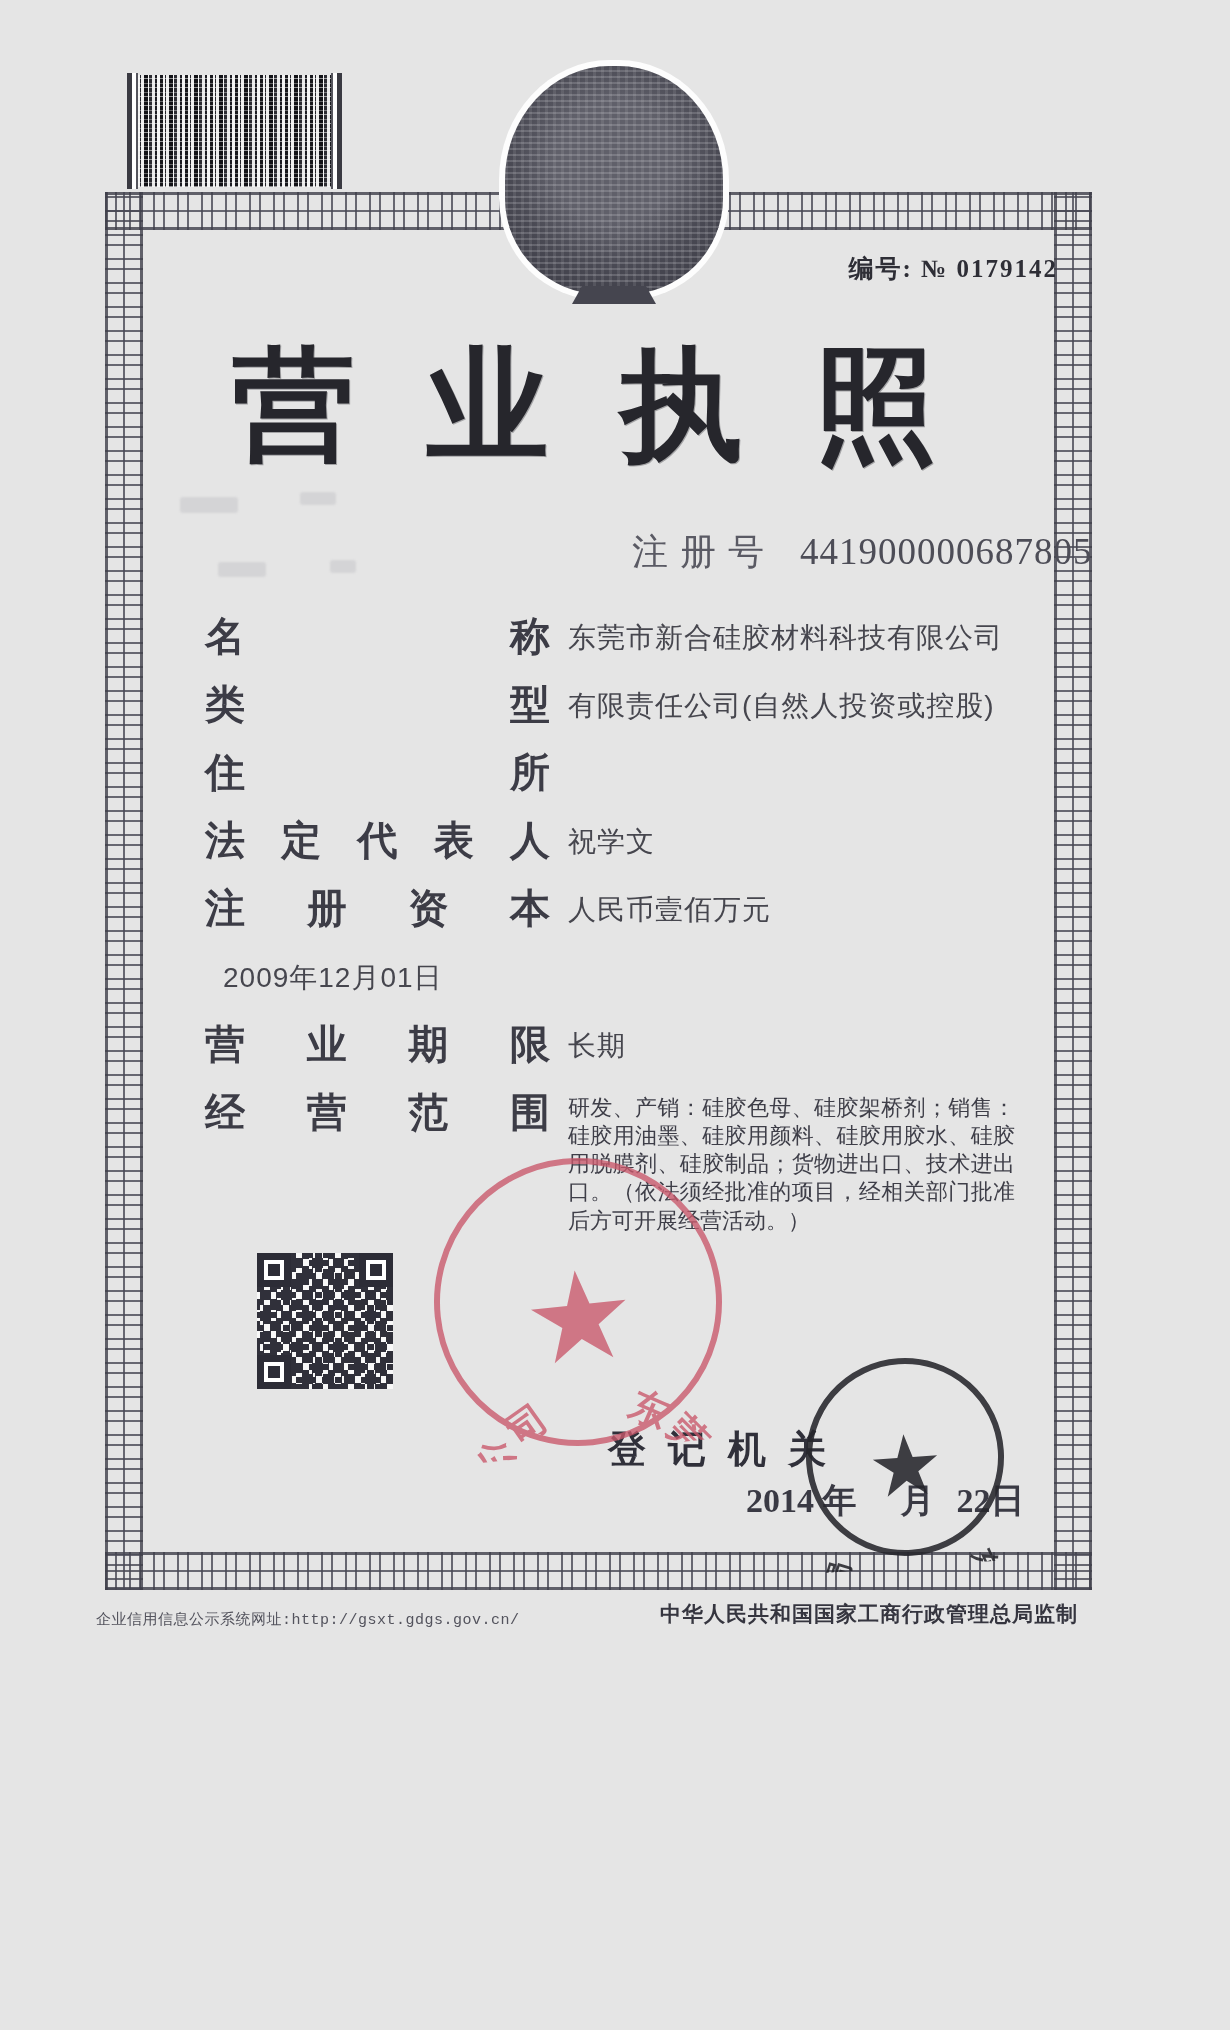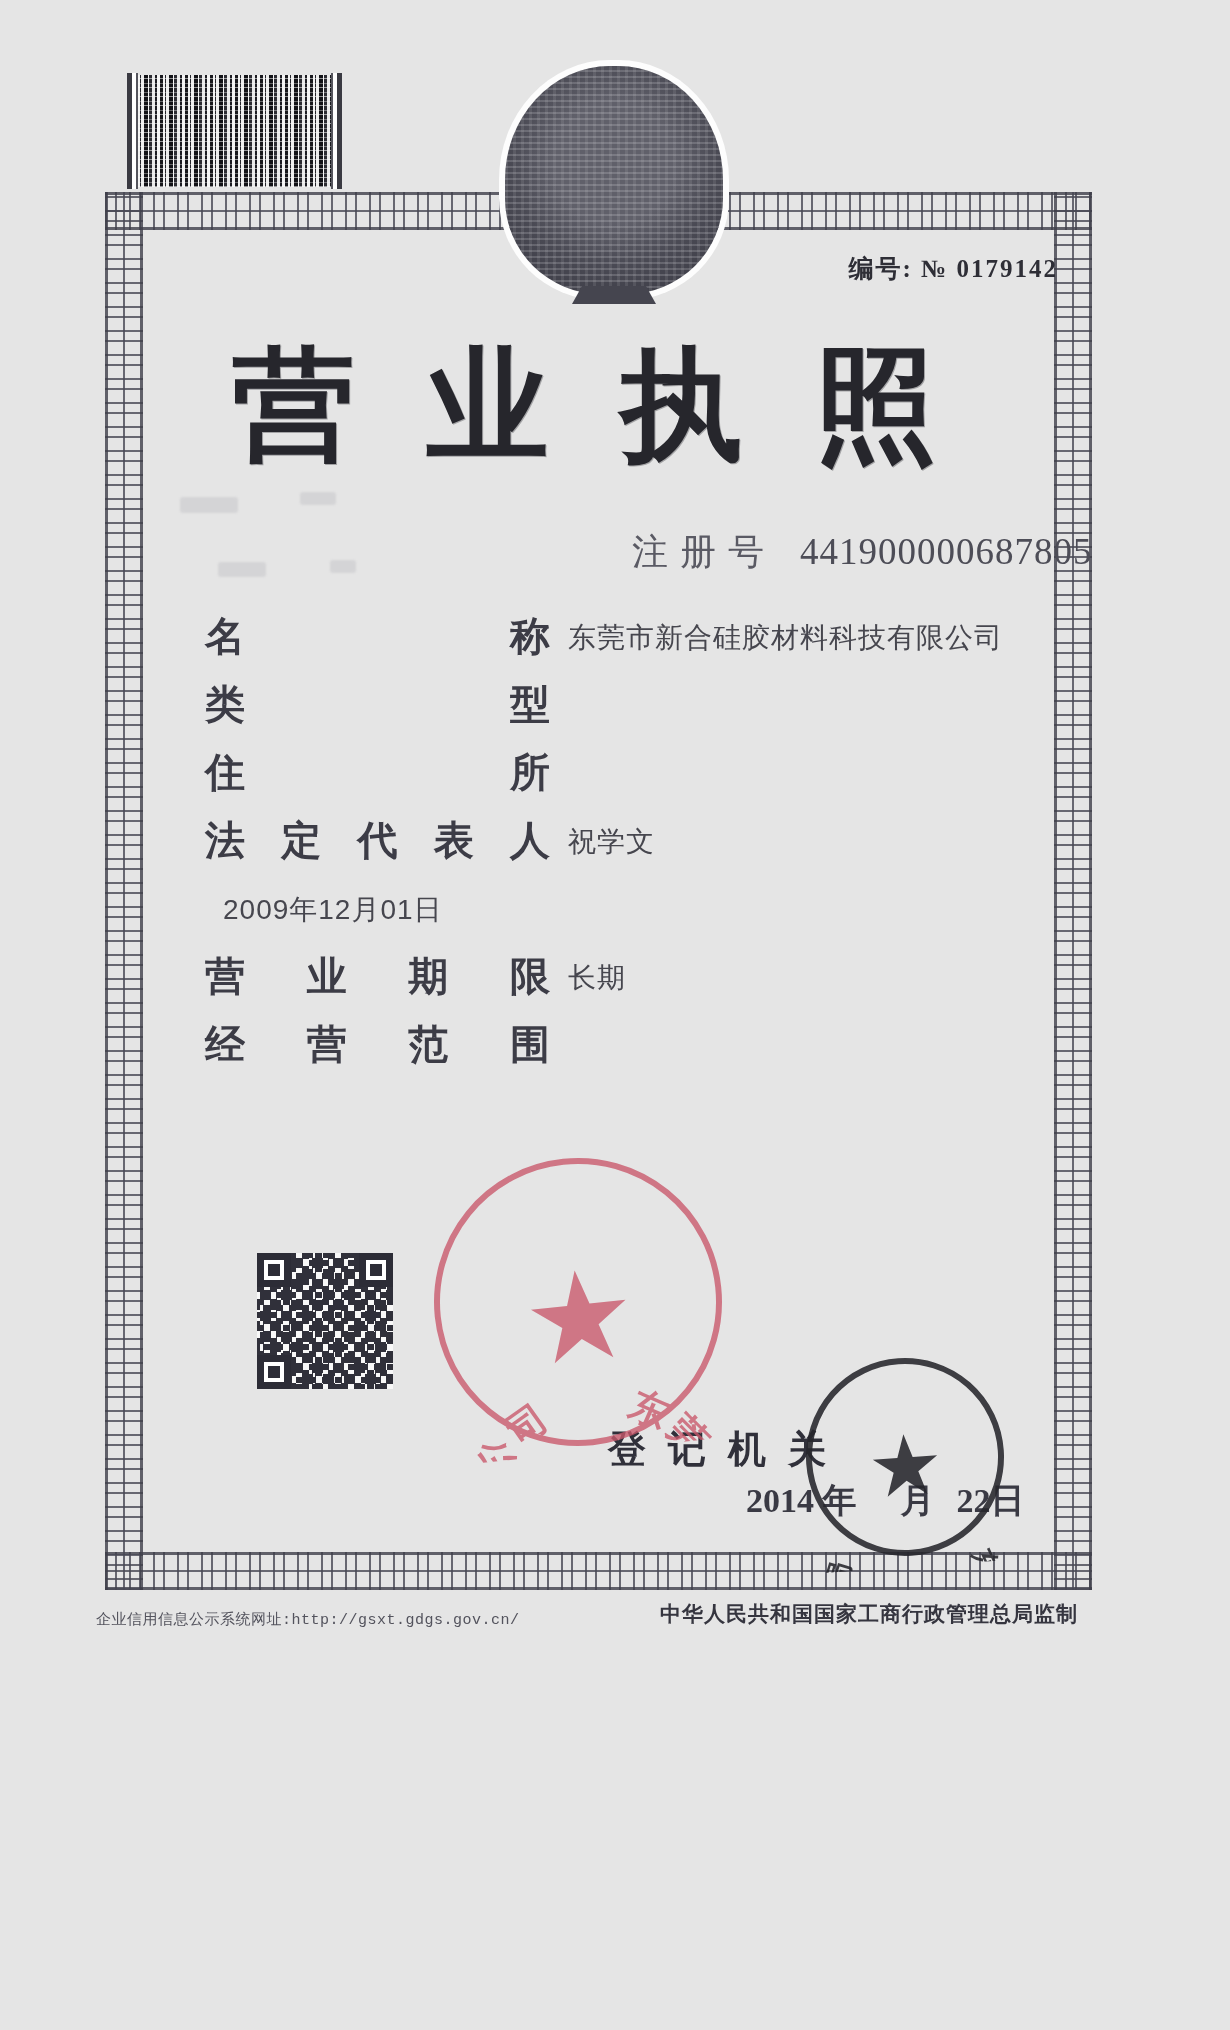--- a/index.html
+++ b/index.html
@@ -160,37 +160,43 @@
     <span class="regno-value">441900000687805</span>
   </div>
 
   <div class="fields">
     <div class="frow">
       <div class="flabel">名称</div>
       <div class="fvalue">东莞市新合硅胶材料科技有限公司</div>
     </div>
     <div class="frow">
       <div class="flabel">类型</div>
+      <div class="fvalue">有限责任公司(自然人投资或控股)</div>
     </div>
     <div class="frow">
       <div class="flabel">住所</div>
     </div>
     <div class="frow">
       <div class="flabel">法定代表人</div>
       <div class="fvalue">祝学文</div>
     </div>
     <div class="frow">
+      <div class="flabel">注册资本</div>
+      <div class="fvalue">人民币壹佰万元</div>
+    </div>
+    <div class="frow">
       <div class="fvalue">2009年12月01日</div>
     </div>
     <div class="frow">
       <div class="flabel">营业期限</div>
       <div class="fvalue">长期</div>
     </div>
     <div class="frow">
       <div class="flabel">经营范围</div>
+      <div class="fvalue scope">研发、产销：硅胶色母、硅胶架桥剂；销售：硅胶用油墨、硅胶用颜料、硅胶用胶水、硅胶用脱膜剂、硅胶制品；货物进出口、技术进出口。（依法须经批准的项目，经相关部门批准后方可开展经营活动。）</div>
     </div>
   </div>
 
   <div class="qr">
     <div class="qf tl"></div>
     <div class="qf tr"></div>
     <div class="qf bl"></div>
   </div>
 
   <svg class="seal-red" width="300" height="300" viewBox="0 0 300 300">

